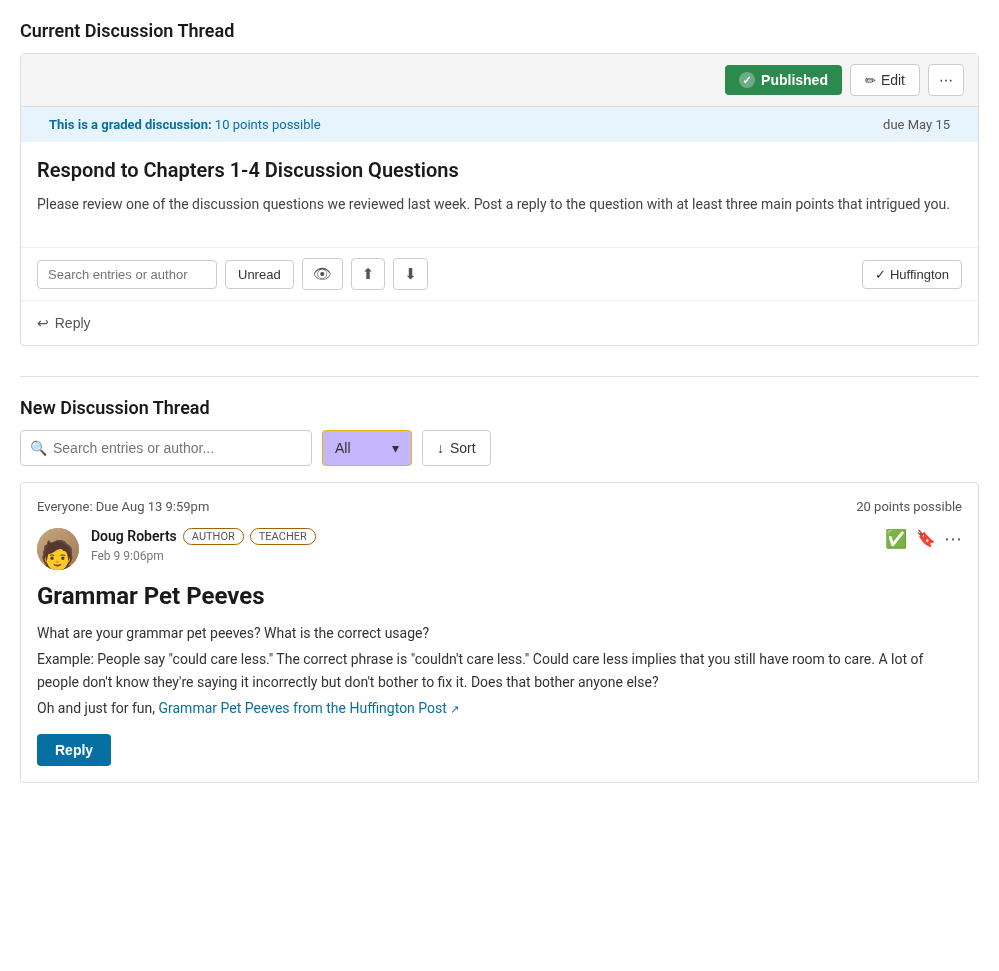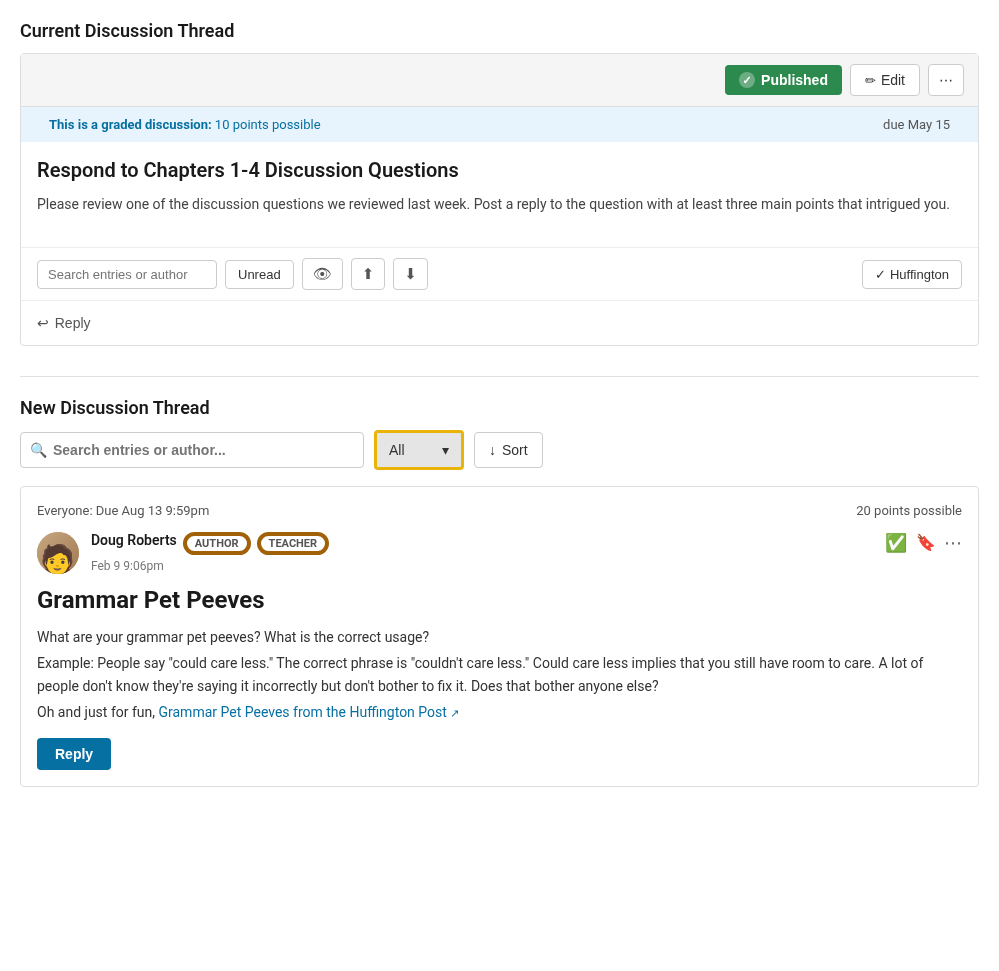--- a/index.html
+++ b/index.html
@@ -48,44 +48,44 @@
     
     .section-divider { border: none; border-top: 1px solid #e0e0e0; margin: 10px 0 20px 0; }
 
     
     .new-thread-section { }
 
     .new-thread-toolbar { display: flex; align-items: center; gap: 10px; margin-bottom: 16px; }
 
     .search-wrapper { position: relative; display: flex; align-items: center; }
     .search-wrapper .search-icon-inner { position: absolute; left: 10px; color: #888; font-size: 14px; }
-    .search-input-new { border: 1px solid #ccc; border-radius: 4px; padding: 9px 6px 9px 32px; font-size: 14px; width: 344px; color: #888; font-weight: bold; }
-
-    .btn-all { background: #e5e5e5; border: 3px solid #eab308; border-radius: 4px; padding: 9px 12px; font-size: 14px; cursor: pointer; color: #333; display: flex; align-items: center; gap: 12px; min-width: 90px; justify-content: space-between; }
+    .search-input-new { border: 1px solid #ccc; border-radius: 4px; padding: 9px 6px 9px 32px; font-size: 14px; width: 292px; color: #888; }
+
+    .btn-all { background: #c4b5fd; border: 1px solid #eab308; border-radius: 4px; padding: 9px 12px; font-size: 14px; cursor: pointer; color: #333; display: flex; align-items: center; gap: 12px; min-width: 90px; justify-content: space-between; }
 
     .btn-sort { background: #fff; border: 1px solid #ccc; border-radius: 4px; padding: 9px 14px; font-size: 14px; cursor: pointer; color: #333; display: flex; align-items: center; gap: 6px; }
 
     
     .post-card { border: 1px solid #ddd; border-radius: 4px; padding: 16px; background: #fff; }
 
     .post-meta-top { display: flex; justify-content: space-between; align-items: center; margin-bottom: 14px; }
     .post-due { color: #555; font-size: 13px; }
     .post-points { color: #555; font-size: 13px; }
 
     .post-header { display: flex; align-items: flex-start; justify-content: space-between; margin-bottom: 12px; }
     .post-header-left { display: flex; align-items: flex-start; gap: 12px; }
 
     .avatar { width: 42px; height: 42px; border-radius: 50%; background: #c8a882; overflow: hidden; display: flex; align-items: center; justify-content: center; flex-shrink: 0; }
     .avatar-inner { width: 100%; height: 100%; background: linear-gradient(135deg, #c8a882 0%, #a07850 100%); display: flex; align-items: flex-end; justify-content: center; overflow: hidden; }
     .avatar-person { font-size: 28px; margin-bottom: -2px; }
 
     .post-author-info { }
     .post-author-name { font-size: 14px; font-weight: 600; color: #1a1a1a; margin-bottom: 4px; display: flex; align-items: flex-start; gap: 6px; }
 
-    .badge { border: 4px solid #a16207; border-radius: 20px; padding: 1px 8px; font-size: 11px; color: #555; font-weight: 700; }
+    .badge { border: 1px solid #a16207; border-radius: 20px; padding: 1px 8px; font-size: 11px; color: #555; font-weight: 400; }
 
     .post-timestamp { font-size: 12px; color: #777; }
 
     .post-header-right { display: flex; align-items: center; gap: 8px; }
     .icon-check-green { color: #2d8a4e; font-size: 18px; }
     .icon-bookmark-red { color: #c0392b; font-size: 16px; }
     .icon-dots { color: #666; font-size: 18px; cursor: pointer; }
 
     .post-title { font-size: 24px; font-weight: 700; color: #1a1a1a; margin-bottom: 12px; }
 

